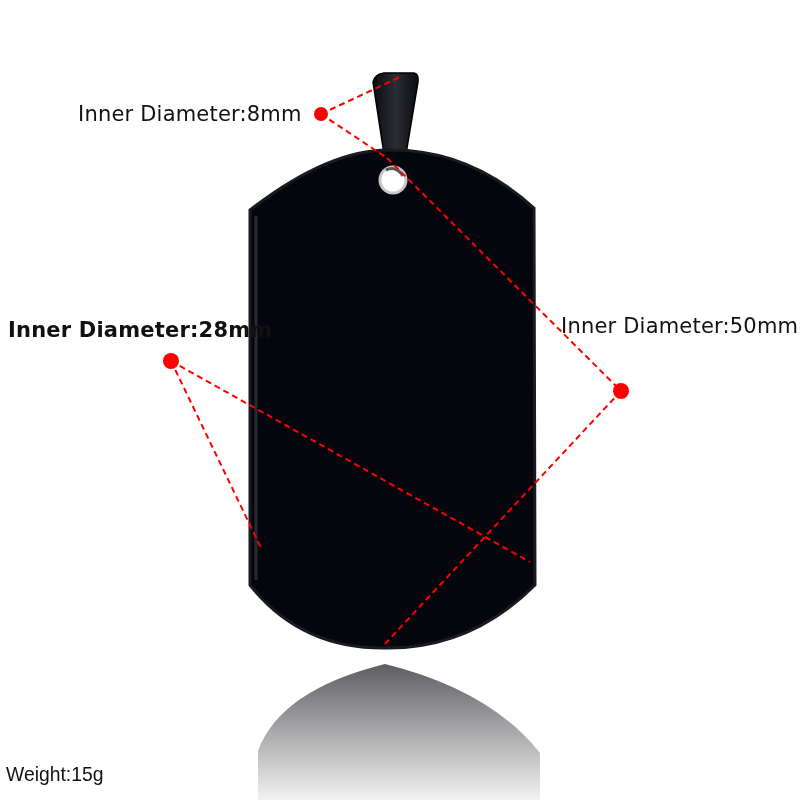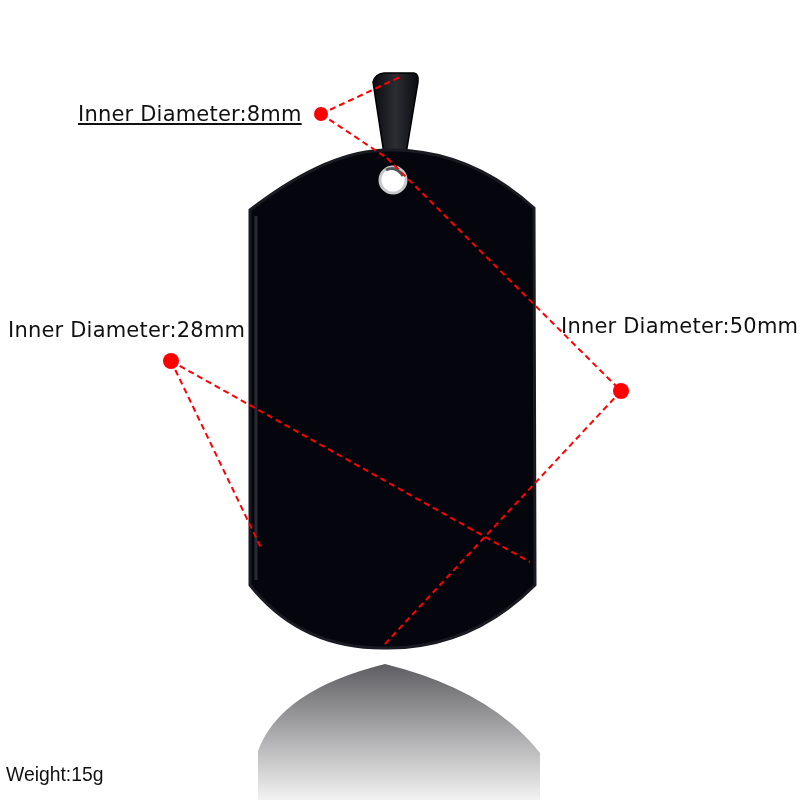--- a/index.html
+++ b/index.html
@@ -52,16 +52,16 @@
     <line x1="387" y1="158" x2="621" y2="391"></line>
     <line x1="621" y1="391" x2="383" y2="646"></line>
     <line x1="171" y1="361" x2="530" y2="562"></line>
     <line x1="171" y1="361" x2="262" y2="550"></line>
   </g>
   <circle cx="321" cy="114" r="7" fill="#ff0000"></circle>
   <circle cx="171" cy="361" r="8" fill="#ff0000"></circle>
   <circle cx="621" cy="391" r="8" fill="#ff0000"></circle>
 </svg>
 
-<div class="label" style="left:78px; top:102px;text-decoration:underline;">Inner Diameter:8mm</div>
-<div class="label" style="left:8px; top:318px;">Inner Diameter:28mm</div>
+<div class="label" style="left:78px; top:102px;">Inner Diameter:8mm</div>
+<div class="label" style="left:8px; top:318px;font-weight:bold;">Inner Diameter:28mm</div>
 <div class="label" style="left:561px; top:314px;">Inner Diameter:50mm</div>
 <div class="weight">Weight:15g</div>
 
 </body></html>

